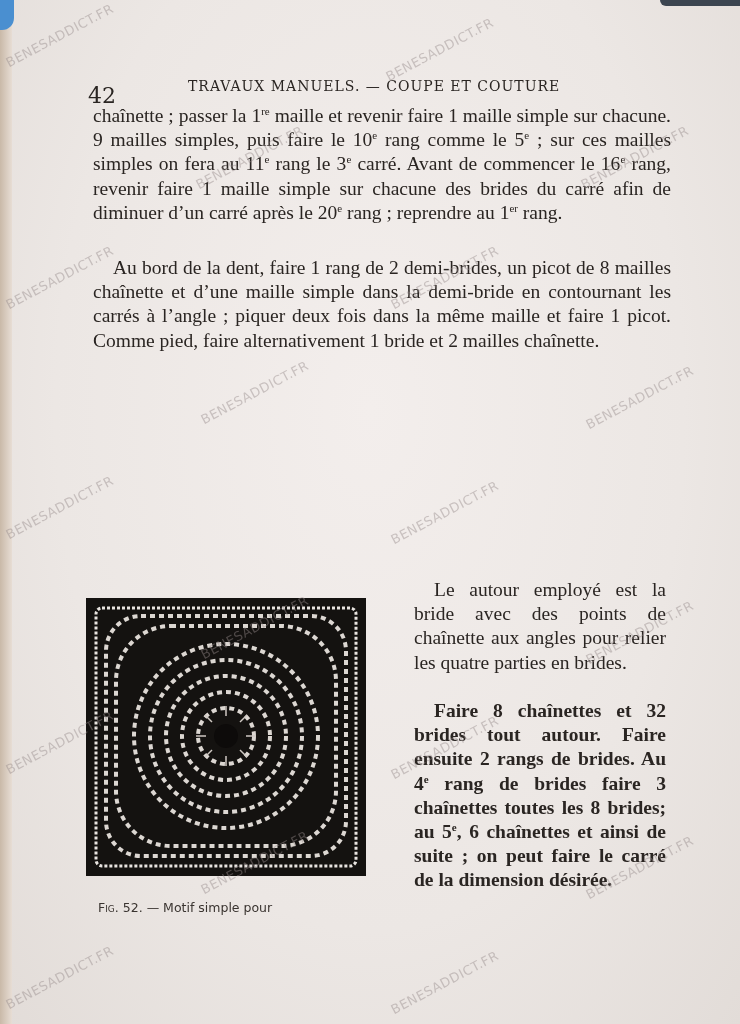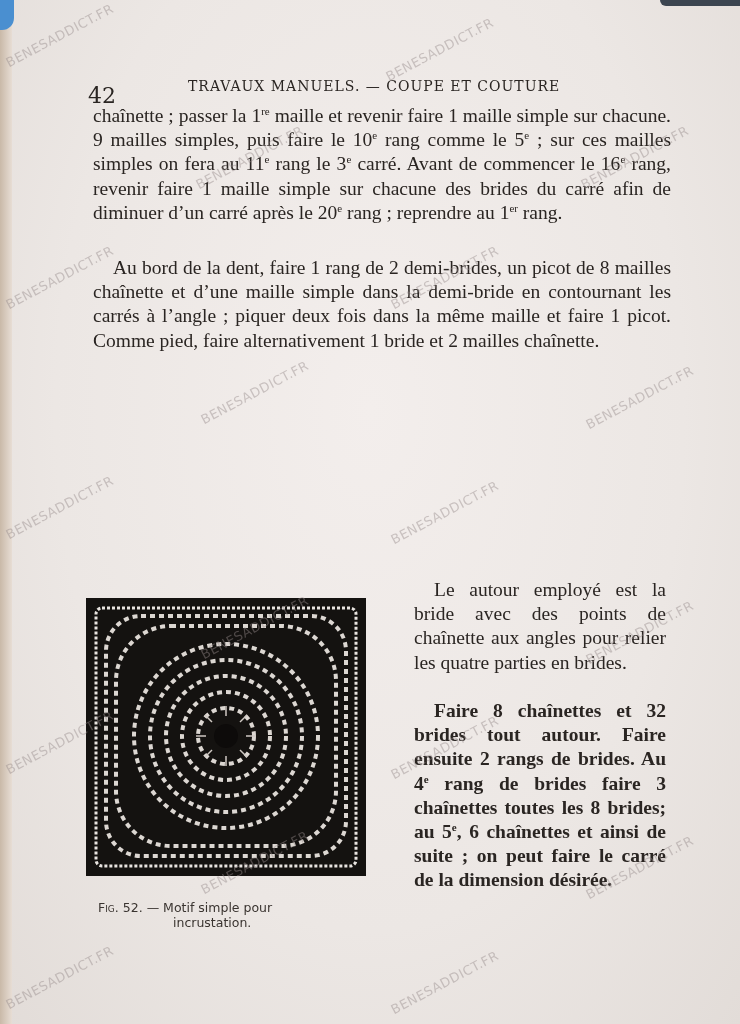--- a/index.html
+++ b/index.html
@@ -93,21 +93,20 @@
   <div class="right-col text" style="top:699px;font-weight:bold;">
     <p class="p indent">
       <span>Faire 8 chaînettes et 32 brides tout autour. Faire ensuite 2 rangs de brides. Au 4</span><sup>e</sup><span> rang de brides faire 3 chaînettes toutes les 8 brides; au 5</span><sup>e</sup><span>, 6 chaînettes et ainsi de suite ; on peut faire le carré de la dimension désirée.</span>
     </p>
   </div>
 
 
   <div class="caption">
     <span class="sc">Fig.</span>
     <span>52.</span><span> — Motif simple pour</span>
-    <span class="c2">incrustation.</span>
   </div>
 
   <span class="wm" style="left:0px; top:28px;">BENESADDICT.FR</span>
   <span class="wm" style="left:380px; top:42px;">BENESADDICT.FR</span>
   <span class="wm" style="left:190px; top:150px;">BENESADDICT.FR</span>
   <span class="wm" style="left:575px; top:150px;">BENESADDICT.FR</span>
   <span class="wm" style="left:0px; top:270px;">BENESADDICT.FR</span>
   <span class="wm" style="left:385px; top:270px;">BENESADDICT.FR</span>
   <span class="wm" style="left:195px; top:385px;">BENESADDICT.FR</span>
   <span class="wm" style="left:580px; top:390px;">BENESADDICT.FR</span>

